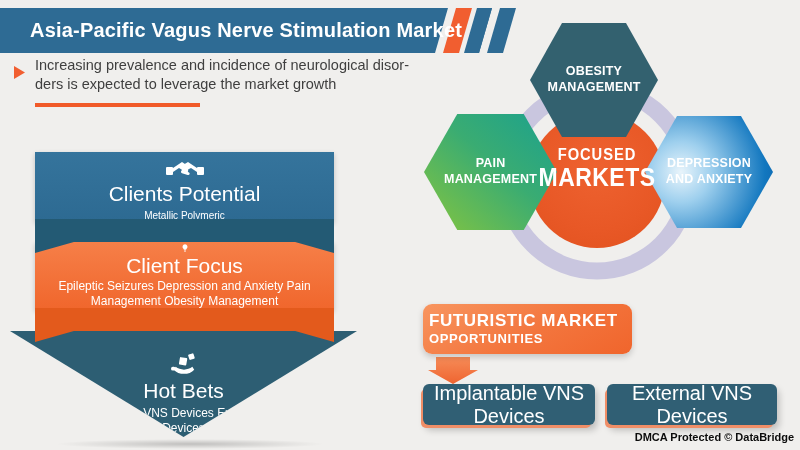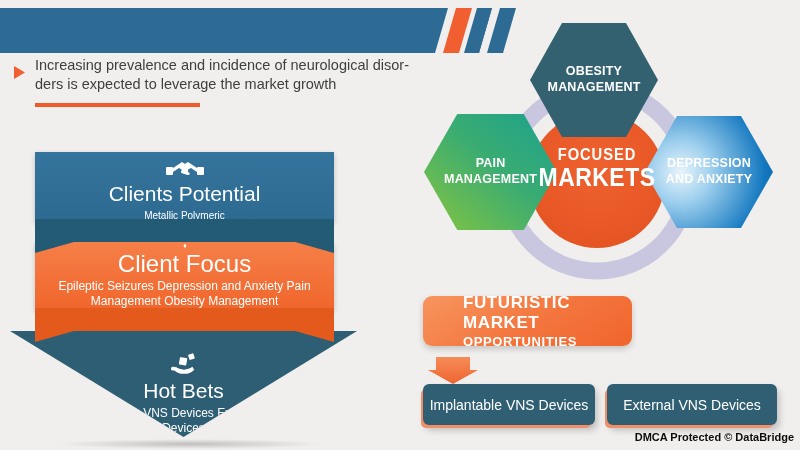--- a/index.html
+++ b/index.html
@@ -29,45 +29,46 @@
     color:#fff;font-weight:bold;font-size:12.5px;line-height:1.25;letter-spacing:.2px;z-index:3;}
   .ring-svg{left:490px;top:73px;z-index:1;}
   .center-circle{left:529px;top:112px;width:136px;height:136px;border-radius:50%;z-index:2;
     background:radial-gradient(circle at 50% 40%, #ee6230 0%, #e85826 60%, #e1511e 100%);}
   .center-text{left:529px;top:146px;width:136px;color:#fff;z-index:4;text-align:center;
     transform:scaleX(.92);}
   .center-top{font-size:16px;font-weight:bold;letter-spacing:1px;line-height:1.1;}
   .center-bottom{font-size:25px;font-weight:bold;letter-spacing:.5px;line-height:1.05;}
 
   
-  .fut-box{left:423px;top:296px;width:209px;height:50px;border-radius:9px;z-index:2;
+  .fut-box{left:423px;top:304px;width:209px;height:50px;border-radius:9px;z-index:2;
     background:linear-gradient(150deg,#f8955f 0%,#f3753d 55%,#f0652c 100%);
-    color:#fff;display:flex;flex-direction:column;justify-content:center;padding-left:40px;box-sizing:border-box;
+    color:#fff;display:flex;flex-direction:column;justify-content:center;padding-left:6px;box-sizing:border-box;
     box-shadow:0 3px 6px rgba(0,0,0,.18);}
   .fut-title{font-size:17px;font-weight:bold;letter-spacing:.6px;line-height:1.2;}
   .fut-sub{font-size:13px;font-weight:bold;letter-spacing:.6px;line-height:1.2;}
   .down-arrow{left:428px;top:357px;width:50px;height:27px;
     background:linear-gradient(180deg,#f68c58,#ef6430);
     clip-path:polygon(16% 0,84% 0,84% 48%,100% 48%,50% 100%,0 48%,16% 48%);}
-  .vns-box{top:384px;height:41px;background:#305f74;border-radius:6px;color:#fff;font-size:14px;
+  .vns-box{top:384px;height:41px;background:#305f74;border-radius:6px;color:#fff;font-size:20px;
     box-shadow:-3px 4px 0 -1px #ef8e67, 2px 5px 7px rgba(0,0,0,.22);z-index:2;}
   .dmca{right:6px;top:431px;color:#0c0c0c;font-size:11px;font-weight:bold;}
 </style>
 </head>
 <body>
 
 <div id="stage">
 
   <svg class="abs" style="left:0;top:8px;z-index:4;" width="520" height="45" viewBox="0 0 520 45">
     <polygon points="0,0 492,0 479,45 0,45" fill="#2e6b94"></polygon>
     <polygon points="448,0 479,0 466,45 435,45" fill="#f0efed"></polygon>
     <polygon points="456,0 472,0 459,45 443,45" fill="#f15e30"></polygon>
     <polygon points="477,0 492,0 479,45 464,45" fill="#2e6b94"></polygon>
     <polygon points="500,0 516,0 503,45 487,45" fill="#2e6b94"></polygon>
   </svg>
+  <div class="abs hdr-title">Asia-Pacific Vagus Nerve Stimulation Market</div>
 
   <div class="abs bullet-tri"></div>
   <div class="abs bullet-text">
     <div>Increasing prevalence and incidence of neurological disor-</div>
     <div>ders is expected to leverage the market growth</div>
   </div>
   <div class="abs underline"></div>
 
   <div class="abs f-band" style="top:219px;height:34px;background:#235a74;
        clip-path:polygon(0 0,100% 0,100% 100%,87% 68%,13% 68%,0 100%);"></div>
@@ -87,21 +88,21 @@
 
   <div class="abs f-band" style="top:308px;height:34px;background:#e35a1c;
        clip-path:polygon(0 0,100% 0,100% 100%,87% 68%,13% 68%,0 100%);"></div>
 
   <div class="abs f-rect flexcol" style="top:242px;height:68px;background:linear-gradient(180deg,#f67f48,#f0662c);box-shadow:0 2px 5px rgba(0,0,0,.2);">
     <svg class="icon-svg" style="margin-top:2px;" width="20" height="24" viewBox="0 0 24 28" fill="#fff">
       <path d="M12 1a8 8 0 0 0-4.6 14.5c.9.7 1.4 1.6 1.4 2.7h6.4c0-1.1.5-2 1.4-2.7A8 8 0 0 0 12 1z"></path>
       <rect x="8.8" y="19.6" width="6.4" height="2" rx="1"></rect>
       <rect x="9.6" y="22.6" width="4.8" height="2" rx="1"></rect>
     </svg>
-    <div class="f-title" style="font-size:24px;">Client Focus</div>
+    <div class="f-title" style="font-size:21px;">Client Focus</div>
     <div class="f-items" style="width:282px;font-size:12px;margin-top:1px;">Epileptic Seizures  Depression and Anxiety  Pain Management  Obesity Management</div>
   </div>
 
   <div class="abs flexcol" style="left:10px;top:331px;width:347px;height:106px;background:#2d5e73;color:#fff;z-index:2;
        clip-path:polygon(0 0,100% 0,50% 100%);">
     <svg class="icon-svg" style="margin-top:5px;" width="30" height="26" viewBox="0 0 32 28" fill="#fff">
       <rect x="11" y="6" width="8" height="8" rx="1" transform="rotate(10 15 10)"></rect>
       <rect x="21" y="2" width="6" height="6" rx="1" transform="rotate(-18 24 5)"></rect>
       <path d="M5 19c5 6 17 6 22 0l-2-3c-5 4-13 4-18 0z"></path>
       <rect x="2" y="16" width="5" height="4" rx="2"></rect>

